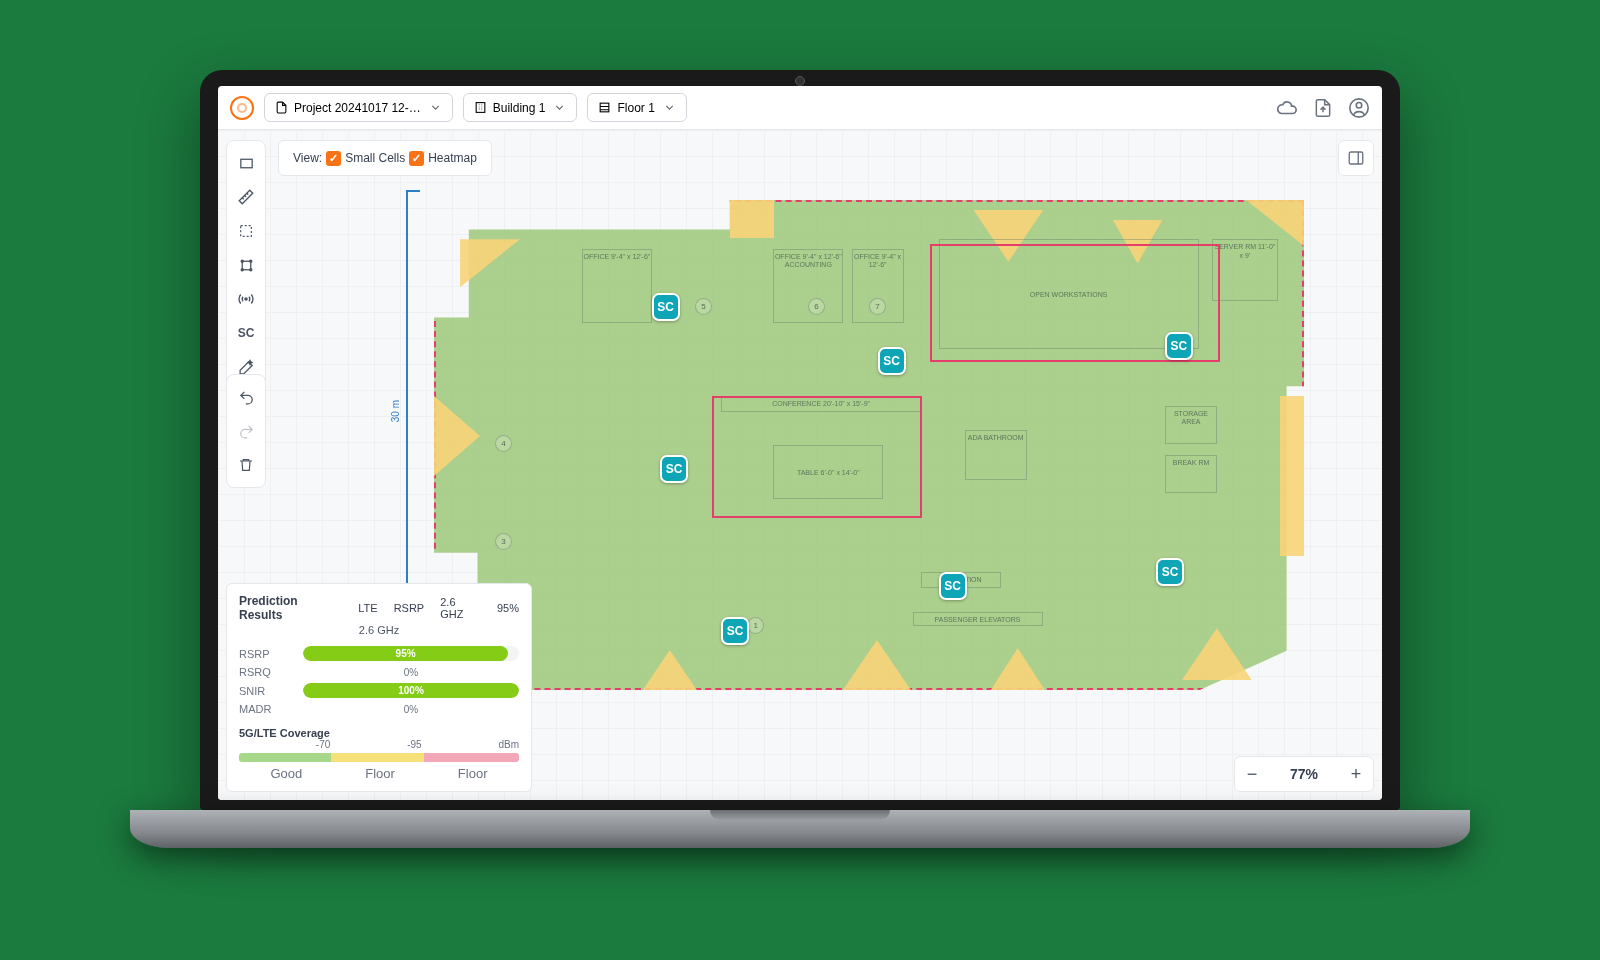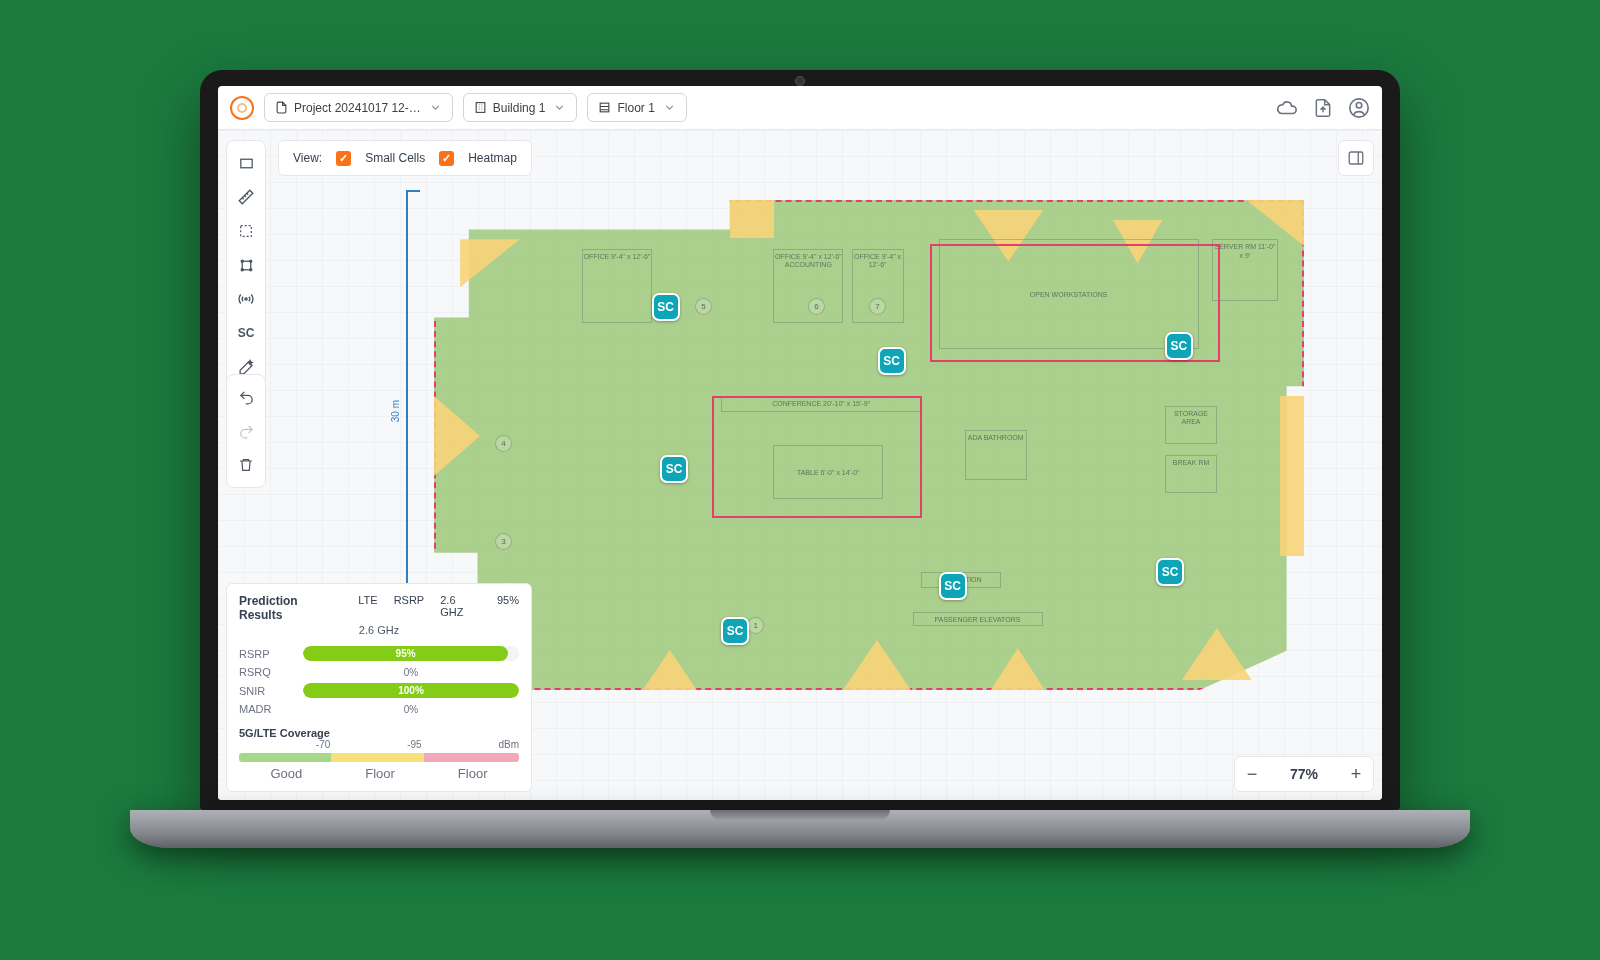--- a/index.html
+++ b/index.html
@@ -8,50 +8,50 @@
 .laptop{width:1340px;height:820px;position:relative}
 .lid{width:1200px;height:740px;background:#1a1a1a;border-radius:22px 22px 4px 4px;margin:0 auto;padding:16px 18px 10px;position:relative;box-shadow:0 25px 60px rgba(0,0,0,.4)}
 .camera{width:10px;height:10px;background:#333;border:1px solid #555;border-radius:50%;position:absolute;top:6px;left:50%;transform:translateX(-50%)}
 .screen{width:100%;height:100%;background:#fff;border-radius:4px;overflow:hidden;position:relative}
 .base{width:1340px;height:38px;background:linear-gradient(#aeb1b5,#85888c 60%,#5e6165);border-radius:0 0 40px 40px/0 0 20px 20px;margin:0 auto;position:relative;box-shadow:0 10px 30px rgba(0,0,0,.5)}
 .notch{width:180px;height:10px;background:linear-gradient(#6b6e72,#9a9da1);border-radius:0 0 12px 12px;position:absolute;top:0;left:50%;transform:translateX(-50%)}
 
 .topbar{height:44px;border-bottom:1px solid #e5e7eb;display:flex;align-items:center;padding:0 12px;gap:10px}
 .logo{width:24px;height:24px;border:2px solid #f97316;border-radius:50%;position:relative}
 .logo::after{content:"";position:absolute;inset:5px;border:2px solid #f97316;border-radius:50%;opacity:.5}
-.pill{display:flex;align-items:center;gap:6px;height:29px;padding:0 10px;border:1px solid #d1d5db;border-radius:6px;font-size:12px;color:#404040;background:#fff;cursor:pointer}
+.pill{display:flex;align-items:center;gap:6px;height:29px;padding:0 10px;border:1px solid #d1d5db;border-radius:6px;font-size:12px;color:#000000;background:#fff;cursor:pointer}
 .pill svg{width:13px;height:13px}
 .chev{margin-left:2px;opacity:.6}
 .topright{margin-left:auto;display:flex;gap:14px;align-items:center}
 .iconbtn{width:22px;height:22px;display:flex;align-items:center;justify-content:center;color:#6b7280;cursor:pointer}
 
 .appbody{position:absolute;top:44px;left:0;right:0;bottom:0}
 
 .rail{position:absolute;left:8px;top:10px;width:40px;background:#fff;border:1px solid #e5e7eb;border-radius:8px;display:flex;flex-direction:column;align-items:center;padding:6px 0;gap:2px;z-index:40}
 .railb{width:32px;height:32px;display:flex;align-items:center;justify-content:center;color:#4b5563;border-radius:6px;cursor:pointer;font-size:12px}
 .rail2{top:244px}
 
-.viewbar{position:absolute;left:60px;top:10px;height:36px;background:#fff;border:1px solid #e5e7eb;border-radius:6px;display:flex;align-items:center;padding:0 14px;gap:14px;font-size:12px;color:#374151;z-index:40}
+.viewbar{position:absolute;left:60px;top:10px;height:36px;background:#fff;border:1px solid #e5e7eb;border-radius:6px;display:flex;align-items:center;padding:0 14px;gap:4px;font-size:12px;color:#374151;z-index:40}
 .cbx{width:15px;height:15px;background:#f97316;border-radius:3px;display:inline-flex;align-items:center;justify-content:center;color:#fff;font-size:11px;font-weight:bold}
 
 .paneltgl{position:absolute;right:8px;top:10px;width:36px;height:36px;border:1px solid #e5e7eb;border-radius:6px;display:flex;align-items:center;justify-content:center;background:#fff;z-index:40;cursor:pointer}
 
 .canvas{position:absolute;inset:0;background-image:linear-gradient(#eef0f2 1px,transparent 1px),linear-gradient(90deg,#eef0f2 1px,transparent 1px);background-size:26px 26px;background-color:#f7f8f9}
 .ruler-v{position:absolute;left:188px;top:60px;height:440px;width:14px;border-left:2px solid #2f7ec8;border-top:2px solid #2f7ec8;border-bottom:2px solid #2f7ec8}
 .ruler-lbl{position:absolute;left:172px;top:270px;font-size:10px;color:#2f7ec8;writing-mode:vertical-rl;transform:rotate(180deg)}
 .floor{position:absolute;left:216px;top:70px;width:870px;height:490px}
 .heat{position:absolute;inset:0;background:rgba(150,195,110,.78);border:2px dashed #e53e6b;clip-path:polygon(4% 6%,34% 6%,34% 0%,100% 0%,100% 38%,98% 38%,98% 92%,88% 100%,5% 100%,5% 72%,0% 72%,0% 24%,4% 24%)}
 .fair{position:absolute;background:rgba(247,211,120,.9)}
 .room{position:absolute;border:1px solid rgba(90,110,100,.35);font-size:7px;color:rgba(60,80,70,.7);display:flex;align-items:flex-start;justify-content:center;padding-top:3px;text-align:center;line-height:1.2}
 .selbox{position:absolute;border:2px solid #e53e6b}
 .sc{position:absolute;width:28px;height:28px;background:#0ea5b7;border:2px solid #fff;border-radius:7px;color:#fff;font-weight:700;font-size:12px;display:flex;align-items:center;justify-content:center;box-shadow:0 1px 3px rgba(0,0,0,.3)}
 .rn{position:absolute;width:17px;height:17px;border:1px solid rgba(90,110,100,.4);border-radius:50%;font-size:8px;display:flex;align-items:center;justify-content:center;color:rgba(60,80,70,.8);background:rgba(255,255,255,.2)}
 
 .results{position:absolute;left:8px;bottom:8px;width:306px;background:#fff;border:1px solid #e5e7eb;border-radius:6px;padding:10px 12px;font-size:11px;color:#374151;z-index:50}
-.rhead{display:flex;gap:16px;align-items:flex-start;margin-bottom:2px}
+.rhead{display:flex;gap:16px;align-items:center;margin-bottom:2px}
 .rhead b{font-size:12px}
 .rsub{text-align:center;font-size:11px;margin-bottom:10px;color:#4b5563}
 .metric{display:flex;align-items:center;gap:10px;margin:5px 0}
 .metric .lbl{width:54px;color:#6b7280}
 .bar{flex:1;height:15px;background:#f3f4f6;border-radius:8px;position:relative;overflow:hidden}
 .fill{position:absolute;left:0;top:0;bottom:0;background:#84cc16;border-radius:8px;color:#fff;font-size:10px;display:flex;align-items:center;justify-content:center;font-weight:600}
 .novl{text-align:center;flex:1;color:#6b7280;font-size:10px}
 .covhdr{font-weight:700;margin:12px 0 6px}
 .grad{height:9px;border-radius:3px;background:linear-gradient(90deg,#a7d88a 0%,#a7d88a 33%,#f6e07a 33%,#f6e07a 66%,#f2a8b8 66%,#f2a8b8 100%);position:relative;margin-top:14px}
 .ticks{display:flex;justify-content:space-between;font-size:10px;color:#6b7280;position:absolute;top:-14px;left:0;right:0}

